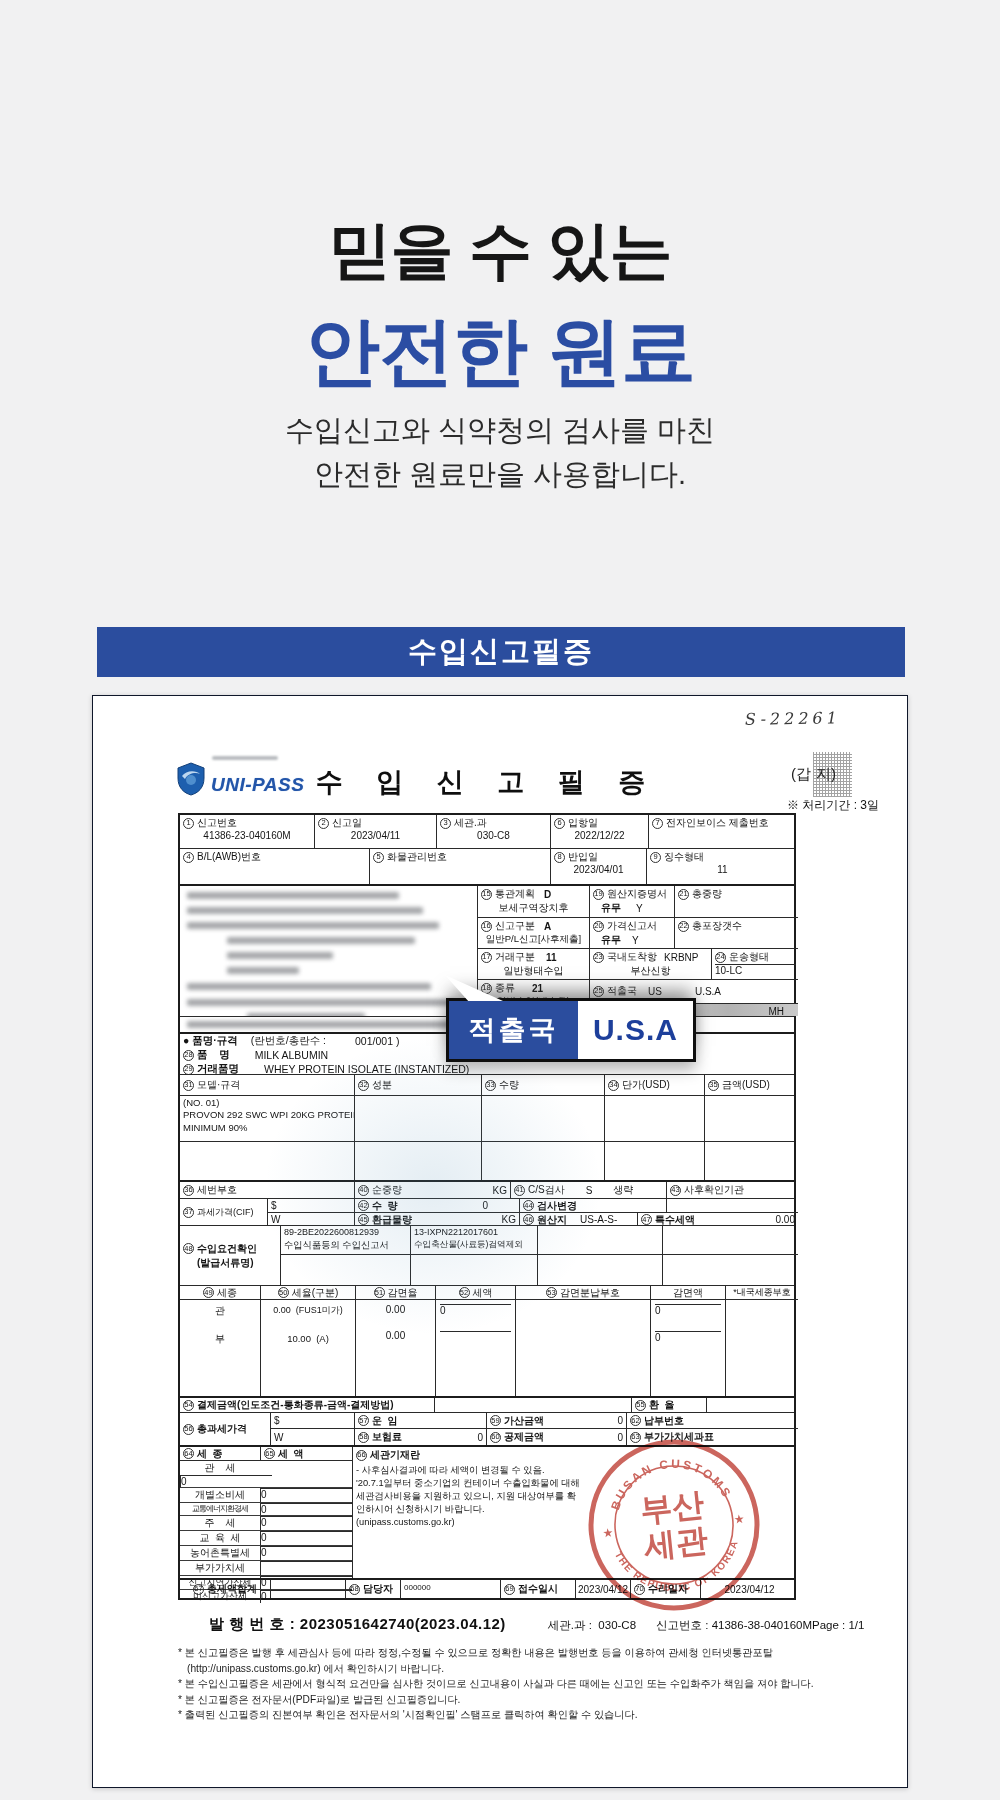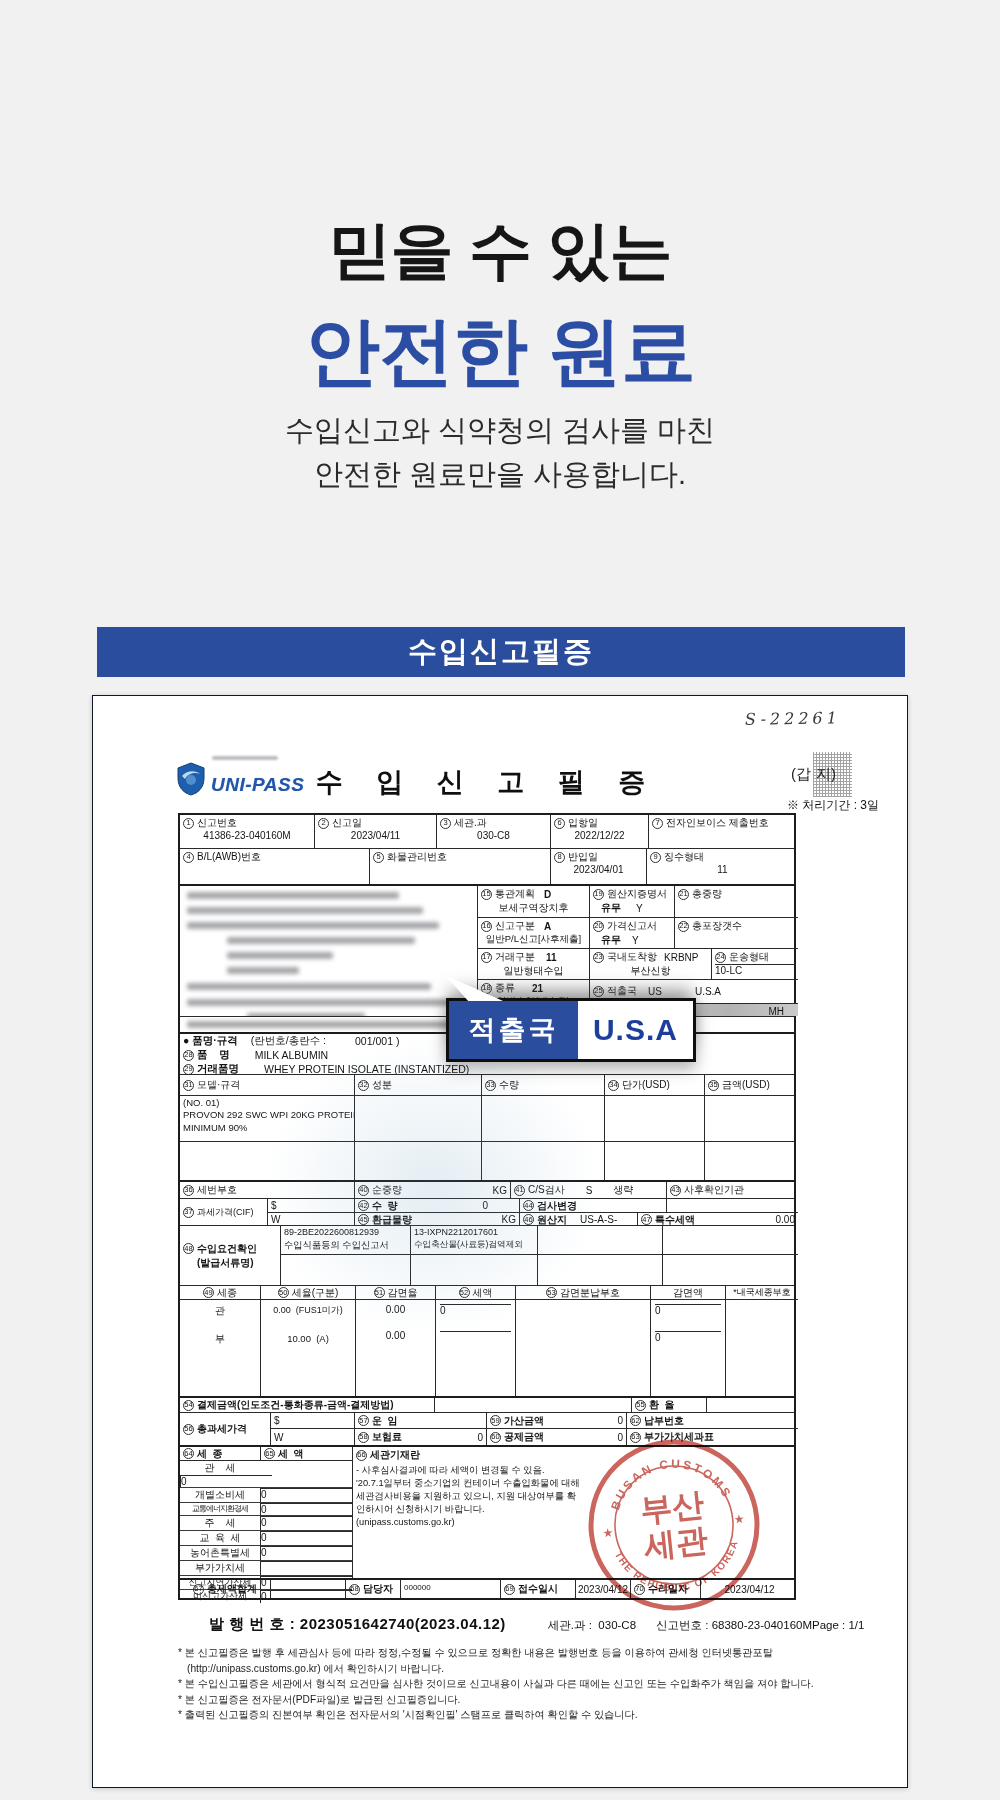--- a/index.html
+++ b/index.html
@@ -436,21 +436,21 @@
       <text font-size="10" fill="#c0443a" font-weight="bold" letter-spacing="1.5"><textPath href="#arcB" startOffset="50%" text-anchor="middle">THE REPUBLIC OF KOREA</textPath></text>
       <text x="17" y="94" font-size="12" fill="#c0443a">★</text>
       <text x="149" y="94" font-size="12" fill="#c0443a">★</text>
       <text x="89" y="82" text-anchor="middle" font-size="32" font-weight="bold" fill="#c0443a">부산</text>
       <text x="89" y="118" text-anchor="middle" font-size="32" font-weight="bold" fill="#c0443a">세관</text>
     </svg>
 
     <div class="issue">
       <span class="issueNo">발 행 번 호 : 2023051642740(2023.04.12)</span>
       <span style="margin-left:42px;">세관.과 :  030-C8</span>
-      <span style="margin-left:20px;">신고번호 : 68380-23-040160M</span>
+      <span style="margin-left:20px;">신고번호 : 41386-38-040160M</span>
       <span style="margin-left:auto;">Page : 1/1</span>
     </div>
 
     <div class="notes">
       <div>* 본 신고필증은 발행 후 세관심사 등에 따라 정정,수정될 수 있으므로 정확한 내용은 발행번호 등을 이용하여 관세청 인터넷통관포탈</div>
       <div class="cont">(http://unipass.customs.go.kr) 에서 확인하시기 바랍니다.</div>
       <div>* 본 수입신고필증은 세관에서 형식적 요건만을 심사한 것이므로 신고내용이 사실과 다른 때에는 신고인 또는 수입화주가 책임을 져야 합니다.</div>
       <div>* 본 신고필증은 전자문서(PDF파일)로 발급된 신고필증입니다.</div>
       <div>* 출력된 신고필증의 진본여부 확인은 전자문서의 '시점확인필' 스탬프로 클릭하여 확인할 수 있습니다.</div>
     </div>

